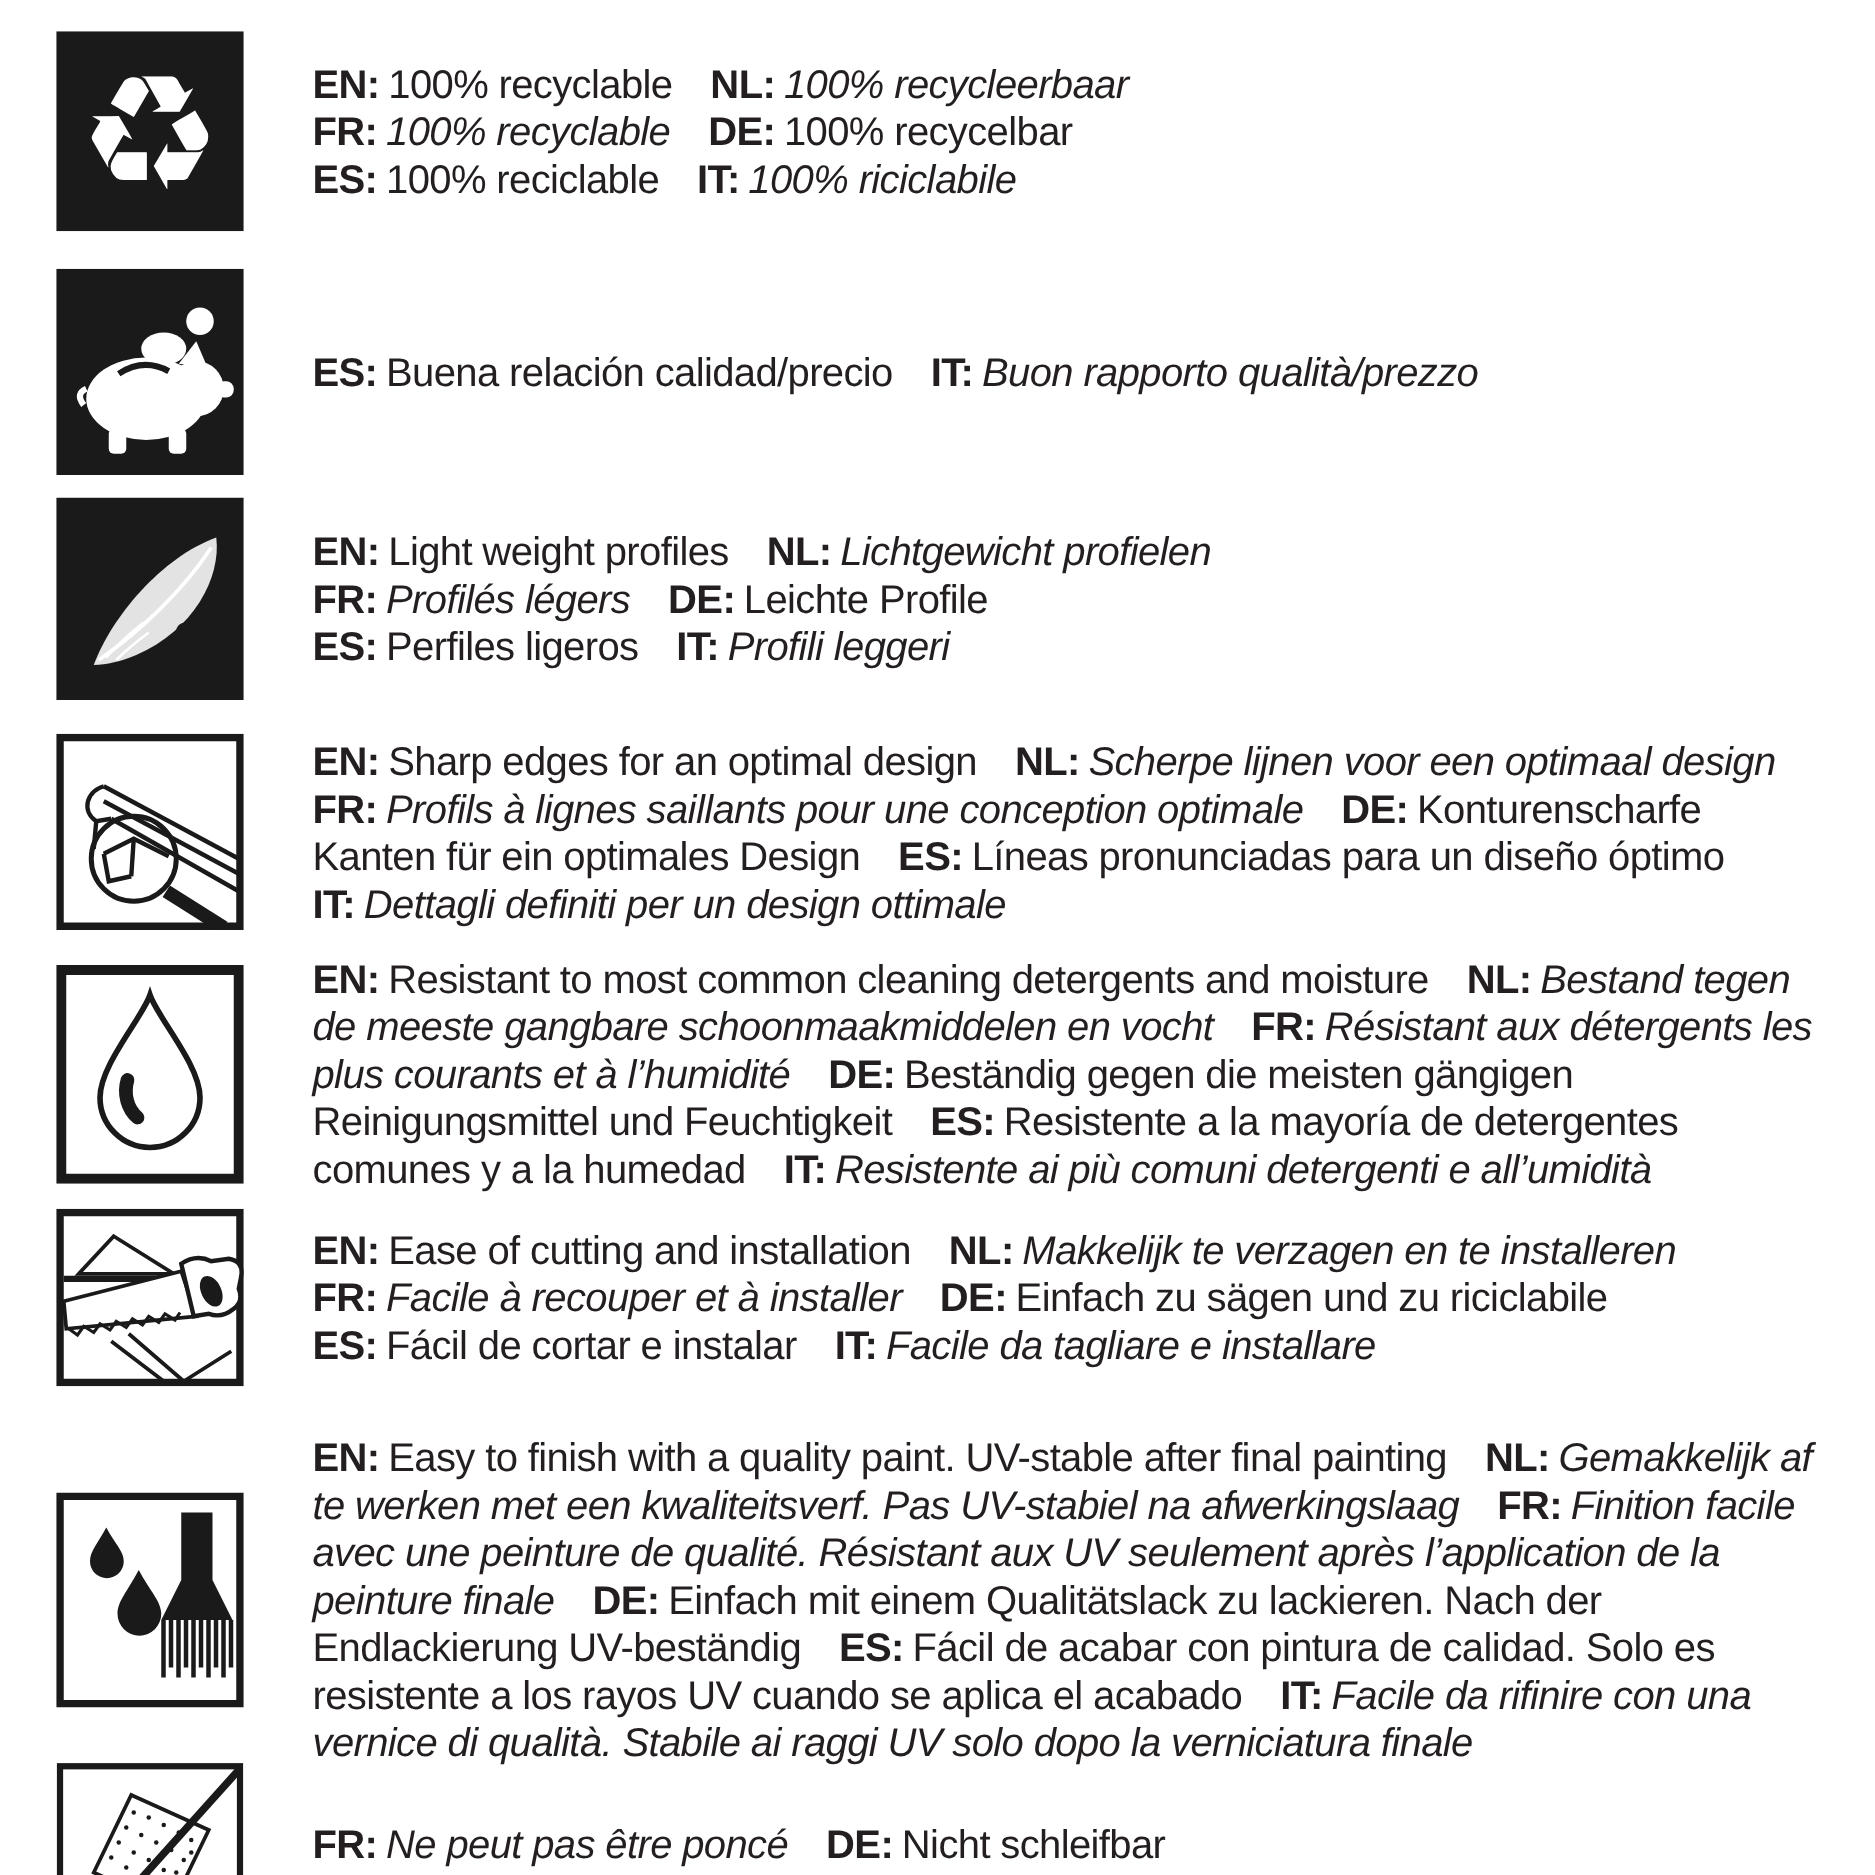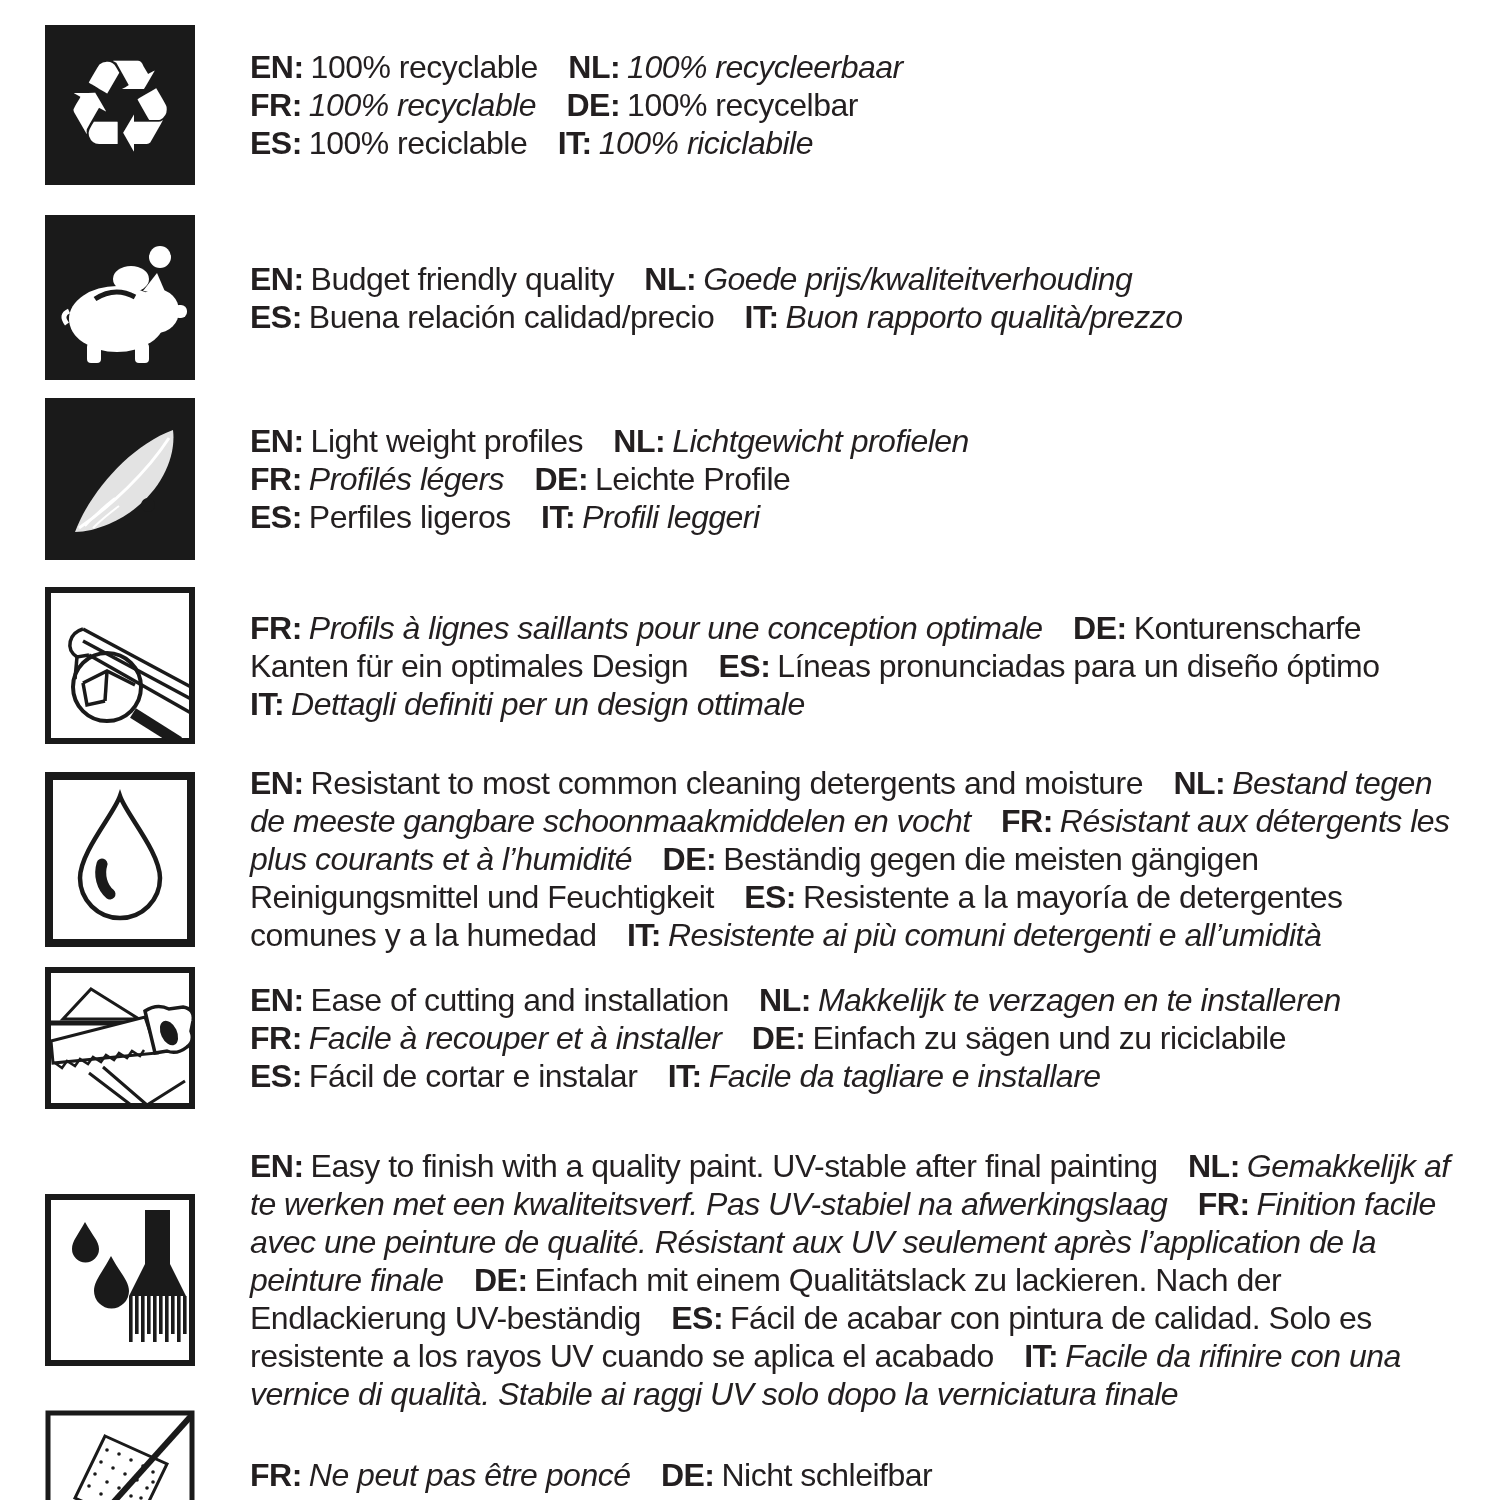--- a/index.html
+++ b/index.html
@@ -49,21 +49,20 @@
           <rect x="128" y="90" width="14" height="13" rx="6" fill="#fff"></rect>
           <polygon points="98,76 112,58 121,79" fill="#fff"></polygon>
           <rect x="42" y="128" width="14" height="20" rx="4" fill="#fff"></rect>
           <rect x="90" y="128" width="14" height="20" rx="4" fill="#fff"></rect>
           <ellipse cx="86" cy="64" rx="18" ry="13" fill="#fff"></ellipse>
           <circle cx="115" cy="42" r="11" fill="#fff"></circle>
           <path d="M50,84 q20,-13 40,-2" stroke="#1a1a1a" stroke-width="5" fill="none"></path>
         </svg>
       </div>
       <div class="text-block">
-        <div class="line"><span class="seg"><b class="lang">EN:</b><span class="val">Budget friendly quality</span></span> <span class="seg"><b class="lang">NL:</b><span class="val it">Goede prijs/kwaliteitverhouding</span></span></div>
         <div class="line"><span class="seg"><b class="lang">ES:</b><span class="val">Buena relación calidad/precio</span></span> <span class="seg"><b class="lang">IT:</b><span class="val it">Buon rapporto qualità/prezzo</span></span></div>
       </div>
     </div>
     <div class="row" style="margin-bottom: 27px;">
       <div class="icon-box">
         <svg viewBox="0 0 150 162" width="150" height="162">
           <rect width="150" height="162" fill="#1a1a1a"></rect>
           <path d="M30,134 C44,96 84,48 128,32 C132,64 110,106 64,126 C52,131 40,134 30,134 Z" fill="#e3e3e3"></path>
           <path d="M34,130 C66,108 102,74 124,40" stroke="#fff" stroke-width="3" fill="none"></path>
           <path d="M40,128 C52,114 60,108 70,100 M48,130 C58,120 66,114 74,108" stroke="#fff" stroke-width="2" fill="none"></path>
@@ -88,20 +87,21 @@
             <path d="M32,70 L30,92"></path>
             <circle cx="62" cy="100" r="34" stroke-width="4"></circle>
             <path d="M38,96 L62,84 L90,98"></path>
             <path d="M62,84 L60,114"></path>
             <path d="M38,96 L42,118 L60,114"></path>
           </g>
           <line x1="88" y1="126" x2="134" y2="155" stroke="#1a1a1a" stroke-width="11"></line>
         </svg>
       </div>
       <div class="text-block">
+        <div class="line"><span class="seg"><b class="lang">EN:</b><span class="val">Sharp edges for an optimal design</span></span> <span class="seg"><b class="lang">NL:</b><span class="val it">Scherpe lijnen voor een optimaal design</span></span></div>
         <div class="line"><span class="seg"><b class="lang">FR:</b><span class="val it">Profils à lignes saillants pour une conception optimale</span></span> <span class="seg"><b class="lang">DE:</b><span class="val">Konturenscharfe Kanten für ein optimales Design</span></span> <span class="seg"><b class="lang">ES:</b><span class="val">Líneas pronunciadas para un diseño óptimo</span></span> <span class="seg"><b class="lang">IT:</b><span class="val it">Dettagli definiti per un design ottimale</span></span></div>
       </div>
     </div>
     <div class="row" style="margin-bottom: 13px;">
       <div class="icon-box">
         <svg viewBox="0 0 150 175" width="150" height="175">
           <rect x="4" y="4" width="142" height="167" fill="#fff" stroke="#1a1a1a" stroke-width="8"></rect>
           <path d="M75,24 C69,42 35,80 35,106 a40,40 0 0 0 80,0 C115,80 81,42 75,24 Z" fill="#fff" stroke="#1a1a1a" stroke-width="4.5"></path>
           <path d="M57,92 a22,26 0 0 0 8,30" stroke="#1a1a1a" stroke-width="11" stroke-linecap="round" fill="none"></path>
         </svg>

